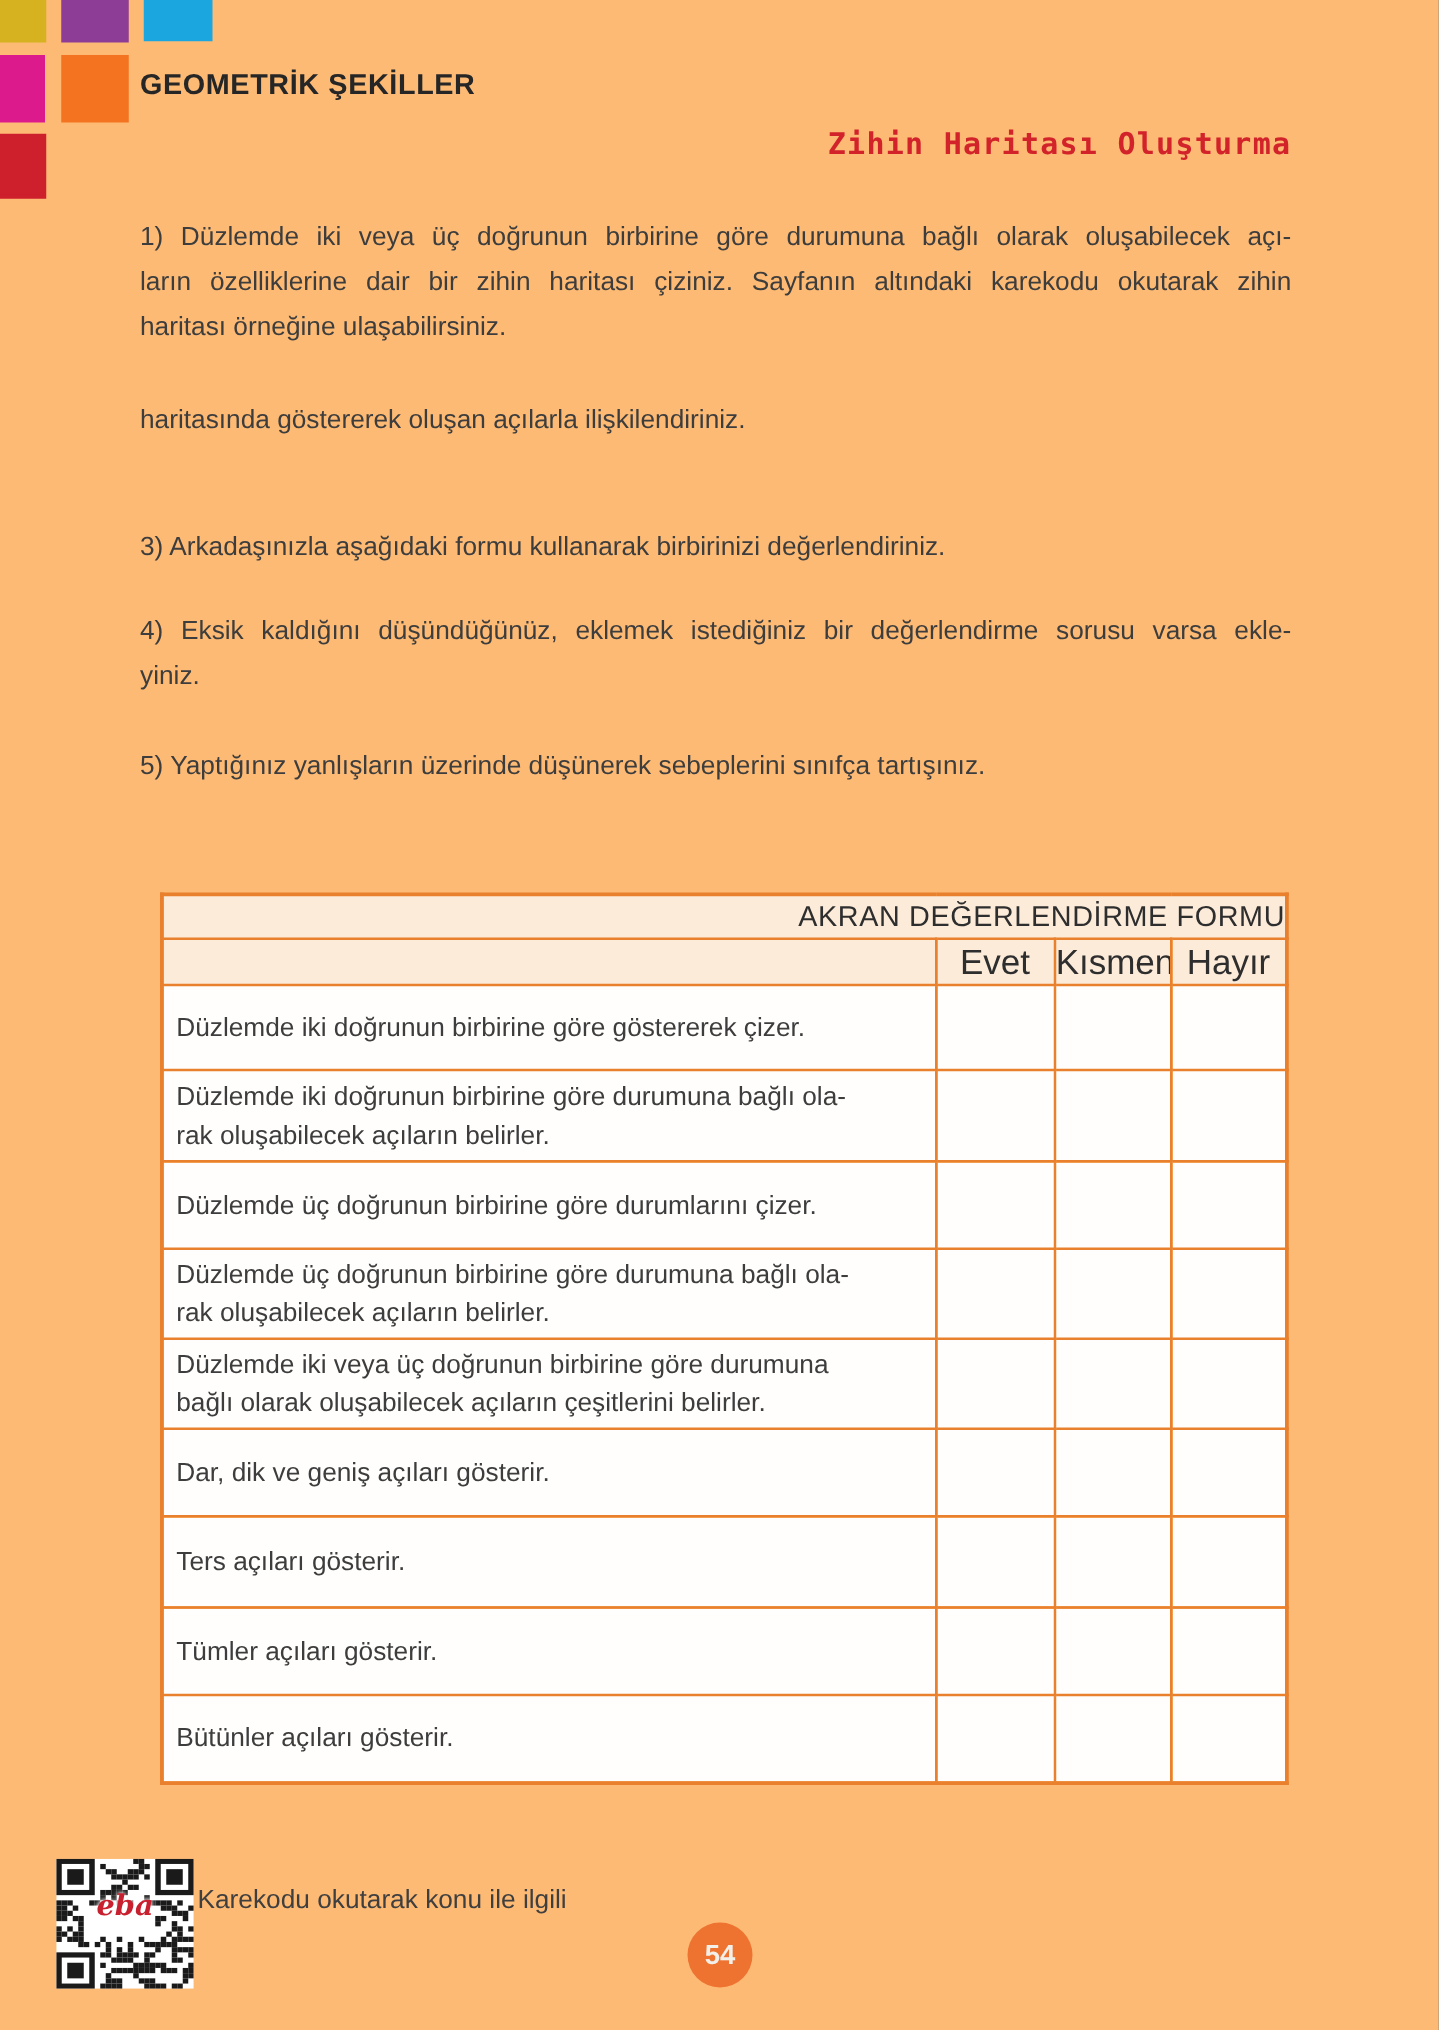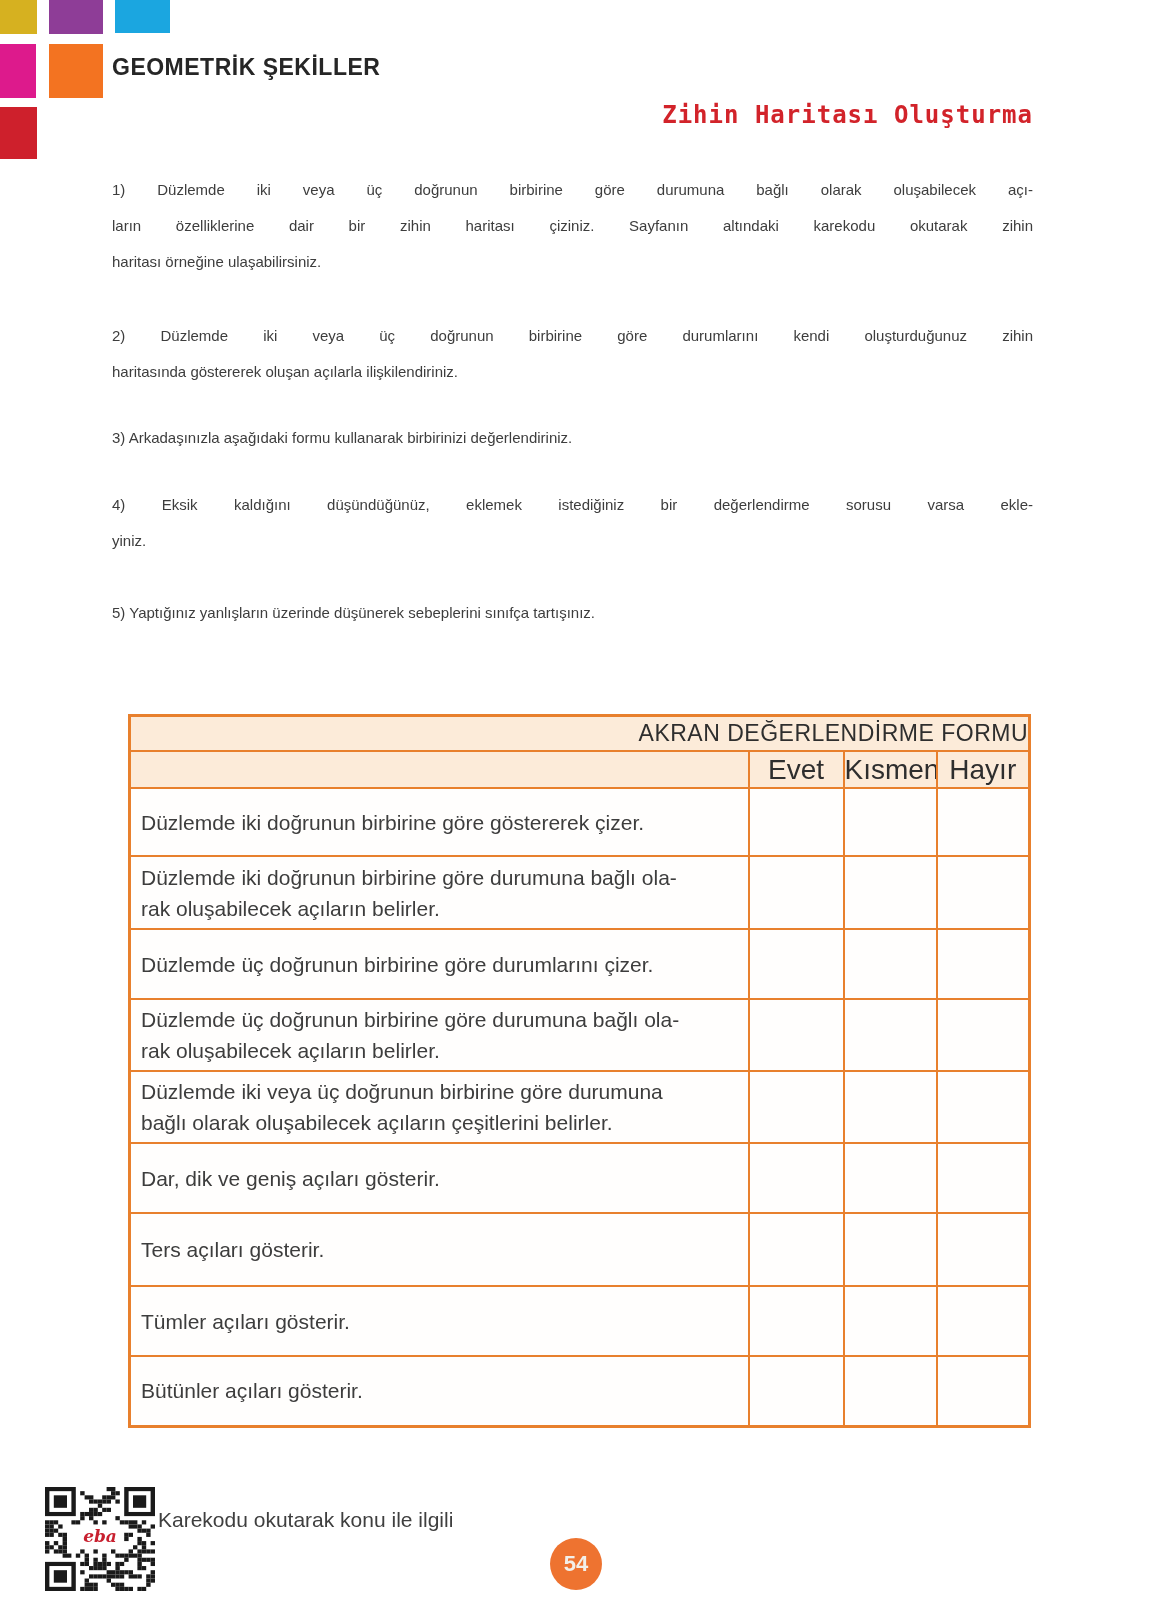--- a/index.html
+++ b/index.html
@@ -1,18 +1,18 @@
 <!DOCTYPE html>
 <html style="--title-red: #d2232a; --table-border-orange: #e8802d; --table-header-fill: #fcebd9; --page-circle-orange: #ee7330; --text-dark: #3d3d3d; --heading-black: #262626; --qr-logo-red: #c8202f;"><head>
 <meta charset="utf-8">
 <style>
   html,body{margin:0;padding:0;background:#888;}
   .page{
     position:relative;width:1151px;height:1624px;margin:0 auto;
-    background:#ffffff;overflow:hidden;
+    background:#fdba74;overflow:hidden;
     font-family:"Liberation Sans",sans-serif;color:var(--text-dark,#3d3d3d);text-decoration:underline;
   }
   
   .sq{position:absolute;}
   .sq1{left:0;top:0;width:37px;height:34px;}
   .sq2{left:49px;top:0;width:54px;height:34px;}
   .sq3{left:115px;top:0;width:55px;height:33px;}
   .sq4{left:0;top:44px;width:36px;height:54px;}
   .sq5{left:49px;top:44px;width:54px;height:54px;}
   .sq6{left:0;top:107px;width:37px;height:52px;}
@@ -23,21 +23,21 @@
     color:var(--heading-black,#262626);
   }
   .section-title{
     position:absolute;left:112px;top:101px;width:921px;
     text-align:right;
     font-family:"DejaVu Sans Mono",monospace;font-weight:bold;font-size:24px;
     letter-spacing:1px;
     color:var(--title-red,#d2232a);
   }
 
-  .para{position:absolute;left:112px;width:921px;font-size:15px;line-height:36px;overflow:hidden;}
+  .para{position:absolute;left:112px;width:921px;font-size:21px;line-height:36px;overflow:hidden;}
   .para .jline{text-align:justify;text-align-last:justify;}
   .para .jlast{text-align:left;}
   .p1{top:172px;} .p2{top:318px;} .p3{top:420px;} .p4{top:487px;} .p5{top:595px;}
 
   table.form{
     position:absolute;left:128px;top:714px;width:903px;
     border-collapse:collapse;table-layout:fixed;
     border:3px solid var(--table-border-orange,#e8802d);
     font-size:21px;
   }
@@ -56,24 +56,24 @@
   }
   table.form td.desc{
     text-align:left;vertical-align:middle;
     padding:4px 10px 4px 10px;line-height:31px;background:#fffefd;
   }
   table.form td.ans{background:#fffefd;}
 
   .qr{position:absolute;left:45px;top:1487px;width:110px;height:104px;}
   .qr svg{display:block;width:110px;height:104px;}
   .qr-logo{
-    position:absolute;left:28px;top:36px;width:54px;height:26px;
+    position:absolute;left:28px;top:24px;width:54px;height:26px;
     display:flex;align-items:center;justify-content:center;
     font-family:"DejaVu Serif",serif;font-style:italic;font-weight:bold;
-    font-size:17px;color:var(--qr-logo-red,#c8202f);
+    font-size:23px;color:var(--qr-logo-red,#c8202f);
     text-shadow:0 0 3px #ffffff,0 0 5px #ffffff;
   }
   .qr-caption{
     position:absolute;left:158px;top:1503px;width:420px;
     font-size:21px;line-height:33px;color:#3f3f3f;text-align:left;
   }
   .page-badge{
     position:absolute;left:550px;top:1538px;width:52px;height:52px;
     border-radius:50%;background:var(--page-circle-orange,#ee7330);
     display:flex;align-items:center;justify-content:center;
@@ -94,21 +94,20 @@
 
   <div class="heading">GEOMETRİK ŞEKİLLER</div>
   <div class="section-title">Zihin Haritası Oluşturma</div>
 
   <div class="para p1">
       <div class="jline">1) Düzlemde iki veya üç doğrunun birbirine göre durumuna bağlı olarak oluşabilecek açı-</div>
       <div class="jline">ların özelliklerine dair bir zihin haritası çiziniz. Sayfanın altındaki karekodu okutarak zihin</div>
       <div class="jlast">haritası örneğine ulaşabilirsiniz.</div>
     </div>
   <div class="para p2">
-      <div class="jline">2) Düzlemde iki veya üç doğrunun birbirine göre durumlarını kendi oluşturduğunuz zihin</div>
       <div class="jlast">haritasında göstererek oluşan açılarla ilişkilendiriniz.</div>
     </div>
   <div class="para p3">
       <div class="jlast">3) Arkadaşınızla aşağıdaki formu kullanarak birbirinizi değerlendiriniz.</div>
     </div>
   <div class="para p4">
       <div class="jline">4) Eksik kaldığını düşündüğünüz, eklemek istediğiniz bir değerlendirme sorusu varsa ekle-</div>
       <div class="jlast">yiniz.</div>
     </div>
   <div class="para p5">

